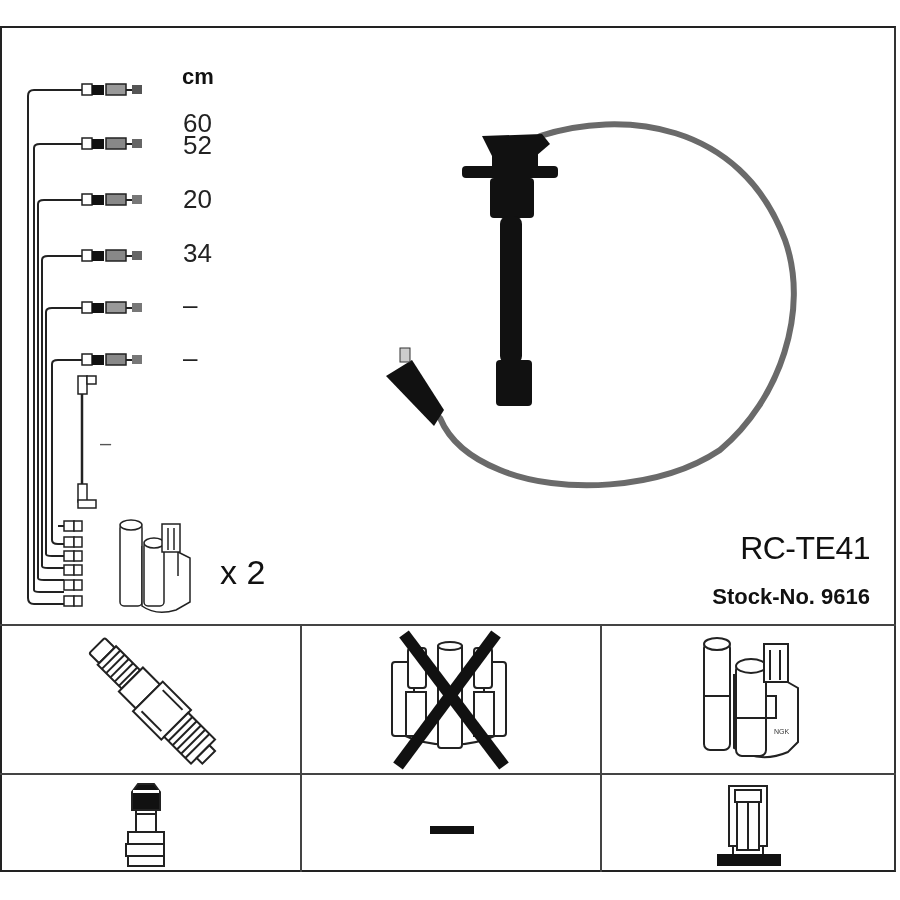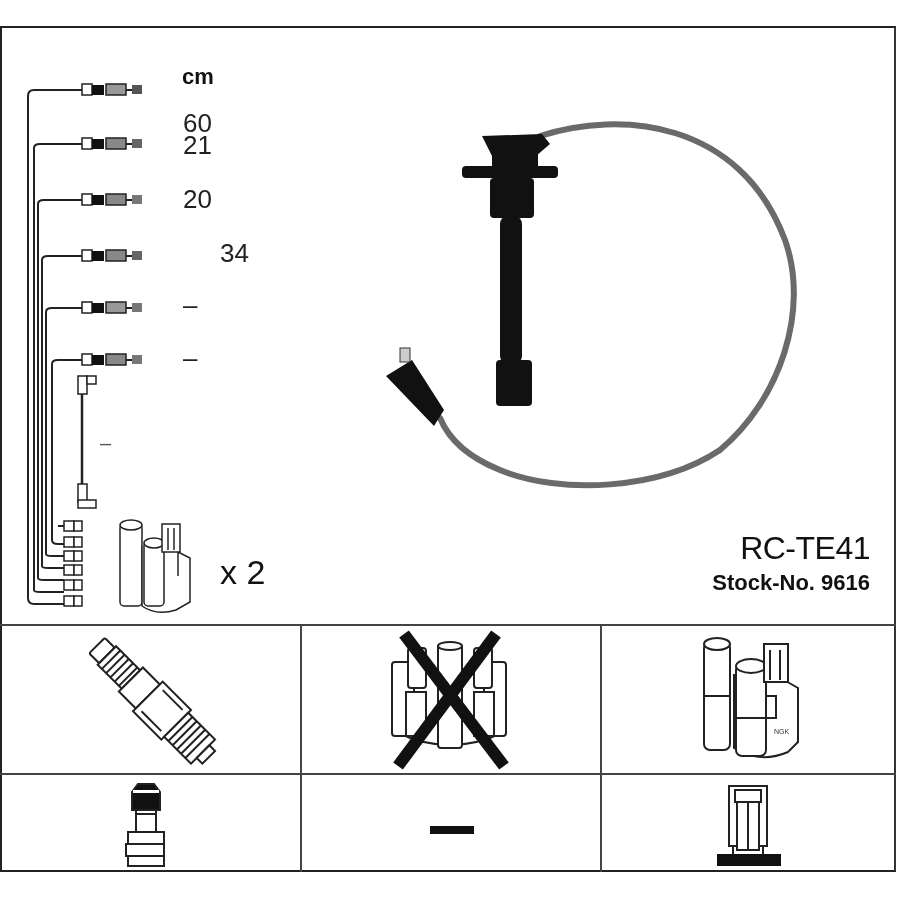--- a/index.html
+++ b/index.html
@@ -5,39 +5,39 @@
   html, body { margin:0; padding:0; background:#ffffff; }
   body { width:900px; height:900px; position:relative; overflow:hidden; font-family:"Liberation Sans", sans-serif; }
   .frame { position:absolute; left:0; top:26px; width:896px; height:846px; border:2px solid #222; box-sizing:border-box; border-right:2px solid #333; }
   .hline { position:absolute; height:2px; background:#444; }
   .vline { position:absolute; width:2px; background:#444; }
   .txt { position:absolute; color:#111; }
   .cm { left:182px; top:40px; font-size:22px; font-weight:bold;margin-top:24px; }
   .len { left:183px; font-size:26px; font-weight:normal; color:#222; }
   .x2 { left:220px; top:553px; font-size:34px; font-weight:normal; }
   .pn { right:30px; top:530px; font-size:32px; font-weight:normal; text-align:right; letter-spacing:-0.5px;}
-  .stock { right:30px; top:570px; font-size:22px; font-weight:bold; text-align:right; }
+  .stock { right:30px; top:584px; font-size:22px; font-weight:bold; text-align:right; }
   svg { position:absolute; overflow:visible; }
 </style>
 </head>
 <body>
 
 <div class="frame"></div>
 
 <div class="hline" style="left:0;top:624px;width:896px;"></div>
 <div class="hline" style="left:0;top:773px;width:896px;"></div>
 <div class="vline" style="left:300px;top:624px;height:248px;"></div>
 <div class="vline" style="left:600px;top:624px;height:248px;"></div>
 
 <div class="txt cm">cm</div>
 
 <div class="txt len" style="top:76px;margin-top:32px;">60</div>
-<div class="txt len" style="top:130px;">21</div>
+<div class="txt len" style="top:130px;">52</div>
 <div class="txt len" style="top:184px;">20</div>
-<div class="txt len" style="top:238px;margin-left:37px;">34</div>
+<div class="txt len" style="top:238px;">34</div>
 <div class="txt len" style="top:290px;">–</div>
 <div class="txt len" style="top:343px;">–</div>
 <div class="txt" style="left:100px;top:432px;font-size:20px;color:#555;">–</div>
 
 <svg style="left:0;top:0;" width="300" height="620">
   <g fill="none" stroke="#222" stroke-width="2">
 
     <path d="M28 96 Q28 90 34 90 L82 90"></path>
     <path d="M28 96 L28 598 Q28 604 34 604 L64 604"></path>
     <path d="M34 148 Q34 144 40 144 L82 144"></path>

